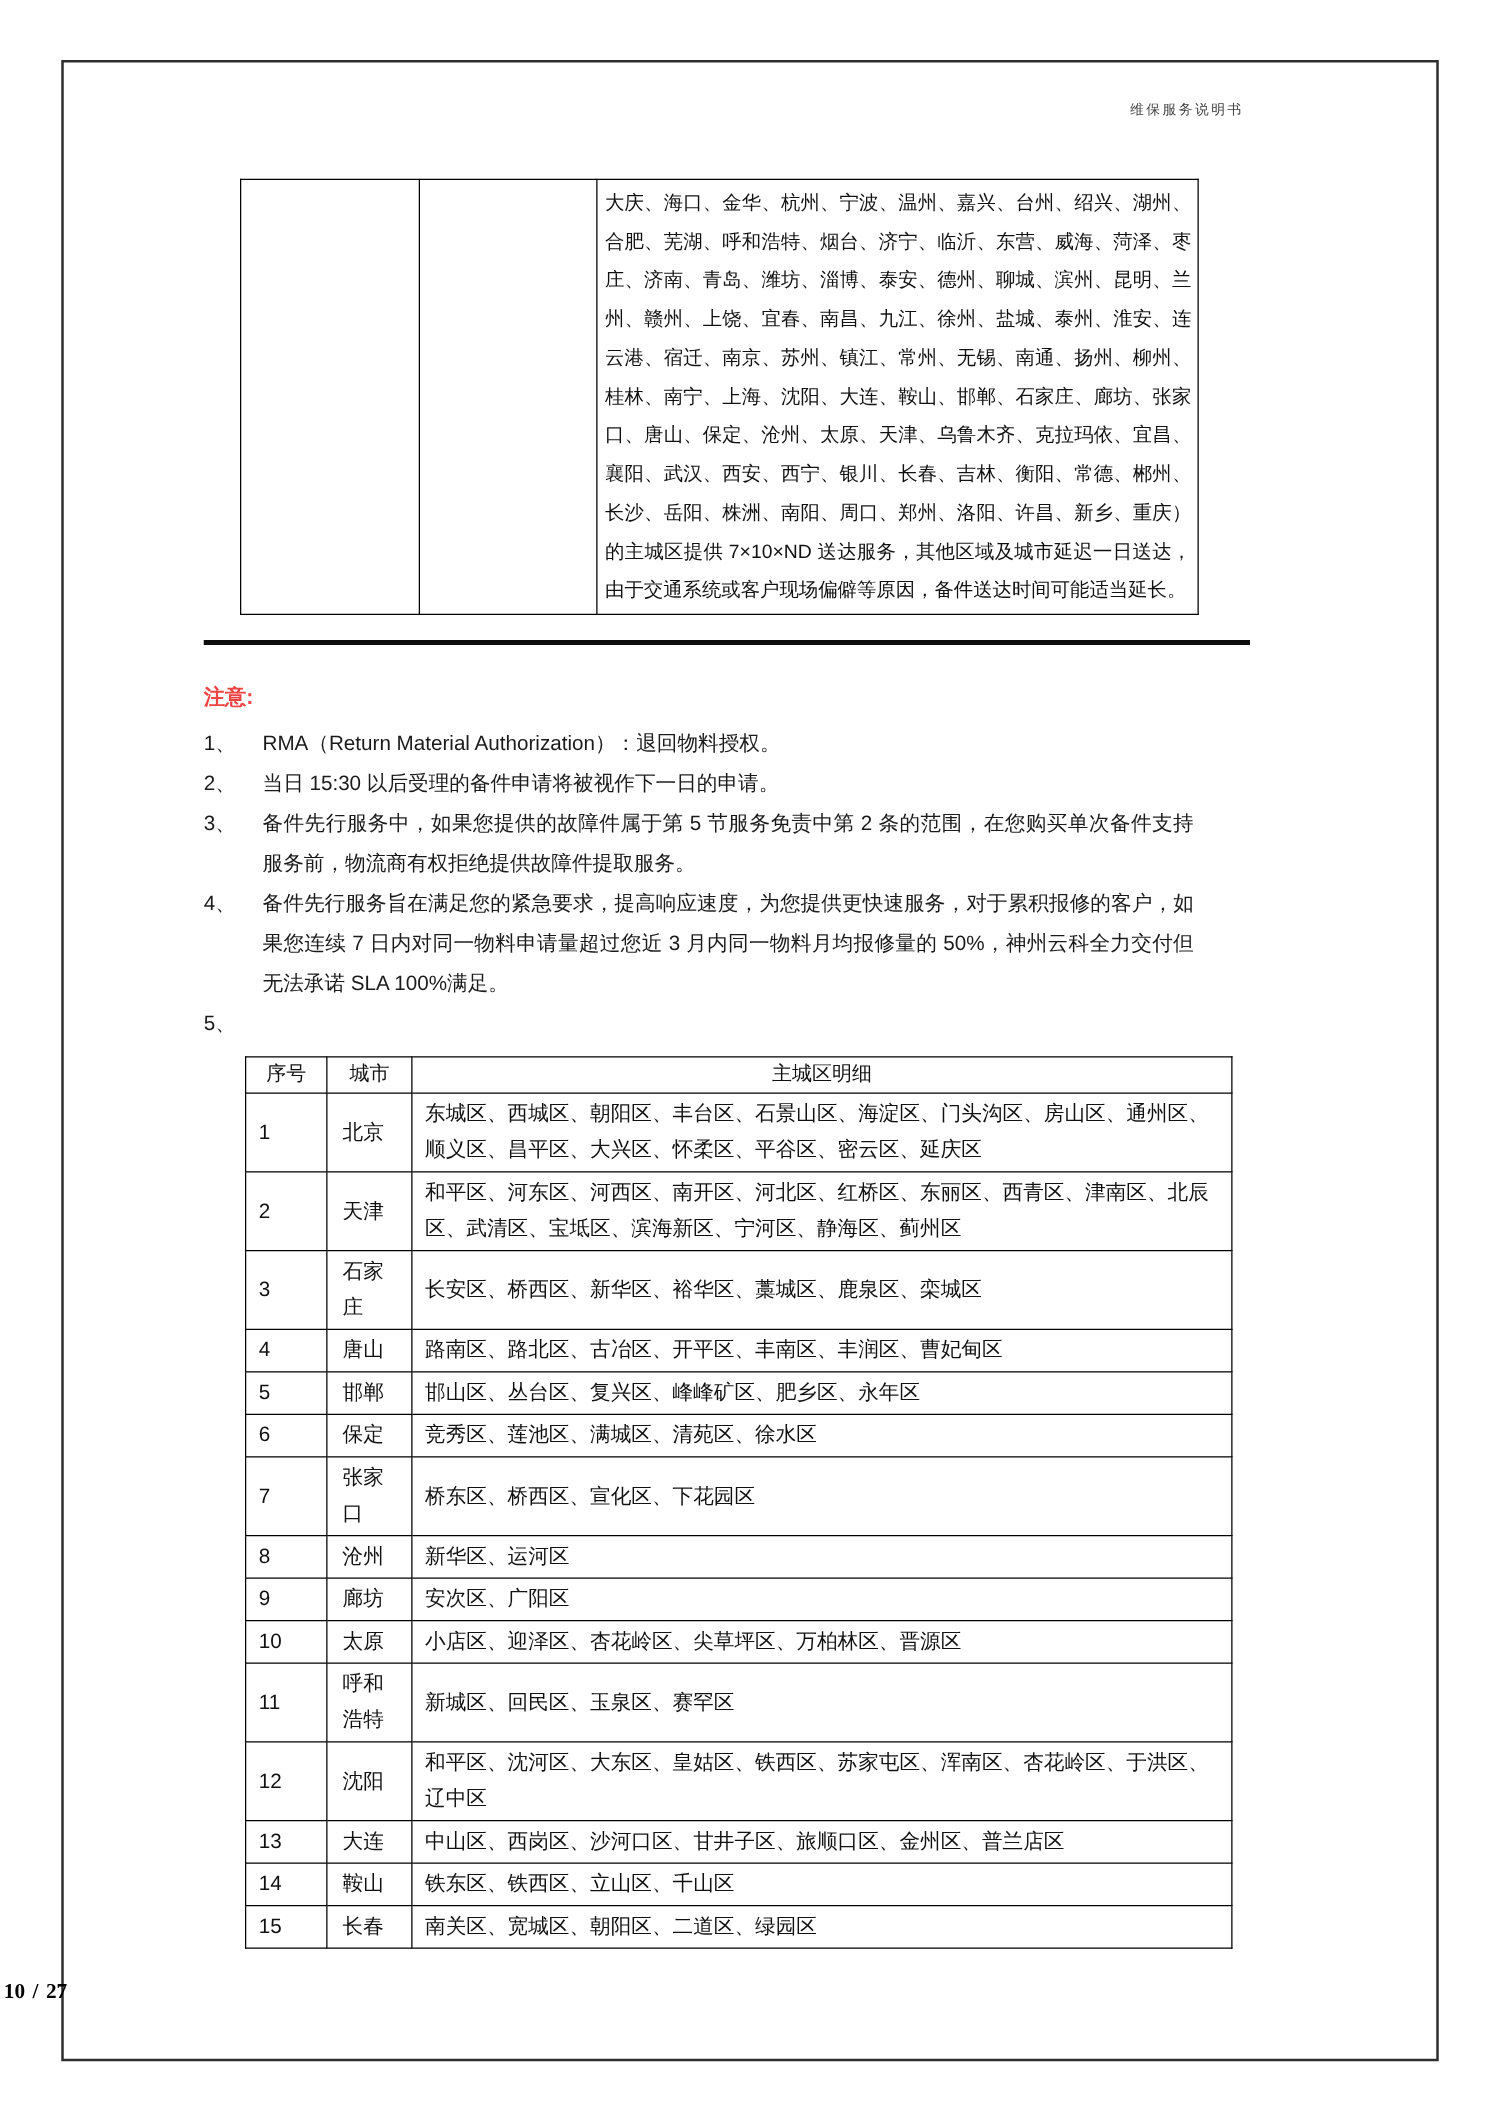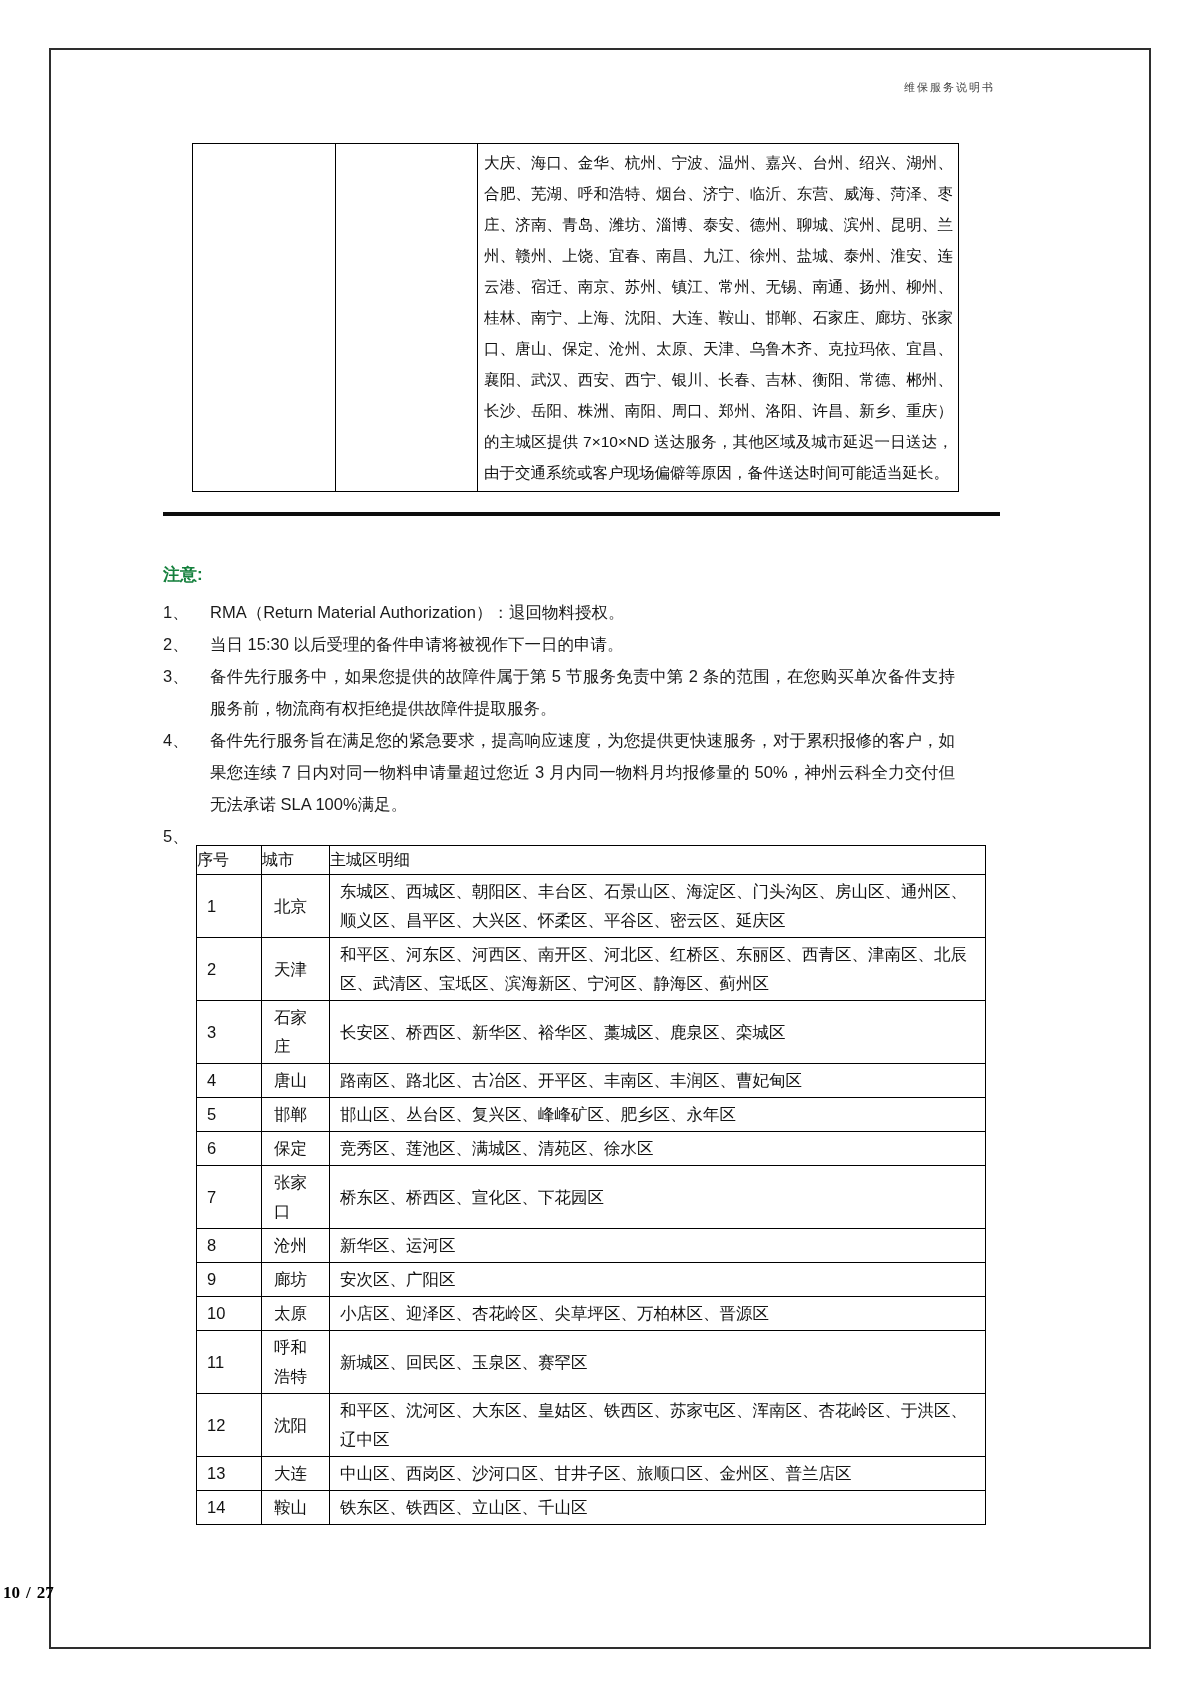--- a/index.html
+++ b/index.html
@@ -25,32 +25,32 @@
   .t1 .cell-text {
     font-size:15.5px; line-height:31px; padding:3px 5px 3px 6px;
     text-align:justify; word-break:break-all; color:#111;
   }
   .heavy-rule {
     position:absolute; top:512px; left:163px; width:837px; height:4px;
     background:#0d0d0d;
   }
   
   .notes { position:absolute; top:546px; left:163px; width:837px; }
-  .notes-heading { font-weight:bold; font-size:17px; color:#15803d; margin:17px 0 10px 0; }
+  .notes-heading { font-weight:bold; font-size:17px; color:#ef4444; margin:0 0 10px 0; }
   .note-item { display:flex; font-size:16.5px; line-height:32px; padding-right:45px; box-sizing:border-box; }
   .note-num { flex:0 0 47px; }
   .note-text { flex:1; word-break:break-all; text-align:justify; }
   
   .t2 {
     position:absolute; top:845px; left:196px; width:789px;
     border-collapse:collapse; table-layout:fixed; font-size:16.5px; color:#111;
   }
   .t2 th {
     border:1px solid #000; font-weight:normal; font-size:16px;
-    line-height:26px; padding:1px 0; text-align:left;
+    line-height:26px; padding:1px 0; text-align:center;
   }
   .t2 td { border:1px solid #000; line-height:29px; vertical-align:middle; }
   .t2 .no-cell { padding:2px 0 2px 10px; }
   .t2 .city-cell { padding:2px 12px; word-break:break-all; }
   .t2 .districts-cell { padding:2px 10px; word-break:break-all; }
   
   .footer {
     position:absolute; top:1583px; left:0; width:1200px; 
     font-family:"Liberation Serif", serif; font-weight:bold; font-size:17px; color:#000;
   }
@@ -180,18 +180,23 @@
       <tr>
         <td class="no-cell">13</td>
         <td class="city-cell">大连</td>
         <td class="districts-cell">中山区、西岗区、沙河口区、甘井子区、旅顺口区、金州区、普兰店区</td>
       </tr>
       <tr>
         <td class="no-cell">14</td>
         <td class="city-cell">鞍山</td>
         <td class="districts-cell">铁东区、铁西区、立山区、千山区</td>
       </tr>
+      <tr>
+        <td class="no-cell">15</td>
+        <td class="city-cell">长春</td>
+        <td class="districts-cell">南关区、宽城区、朝阳区、二道区、绿园区</td>
+      </tr>
     </tbody>
 </table>
 
 <div class="footer">
   <span>10</span><span>/</span><span>27</span>
 </div>
 
 </body></html>

